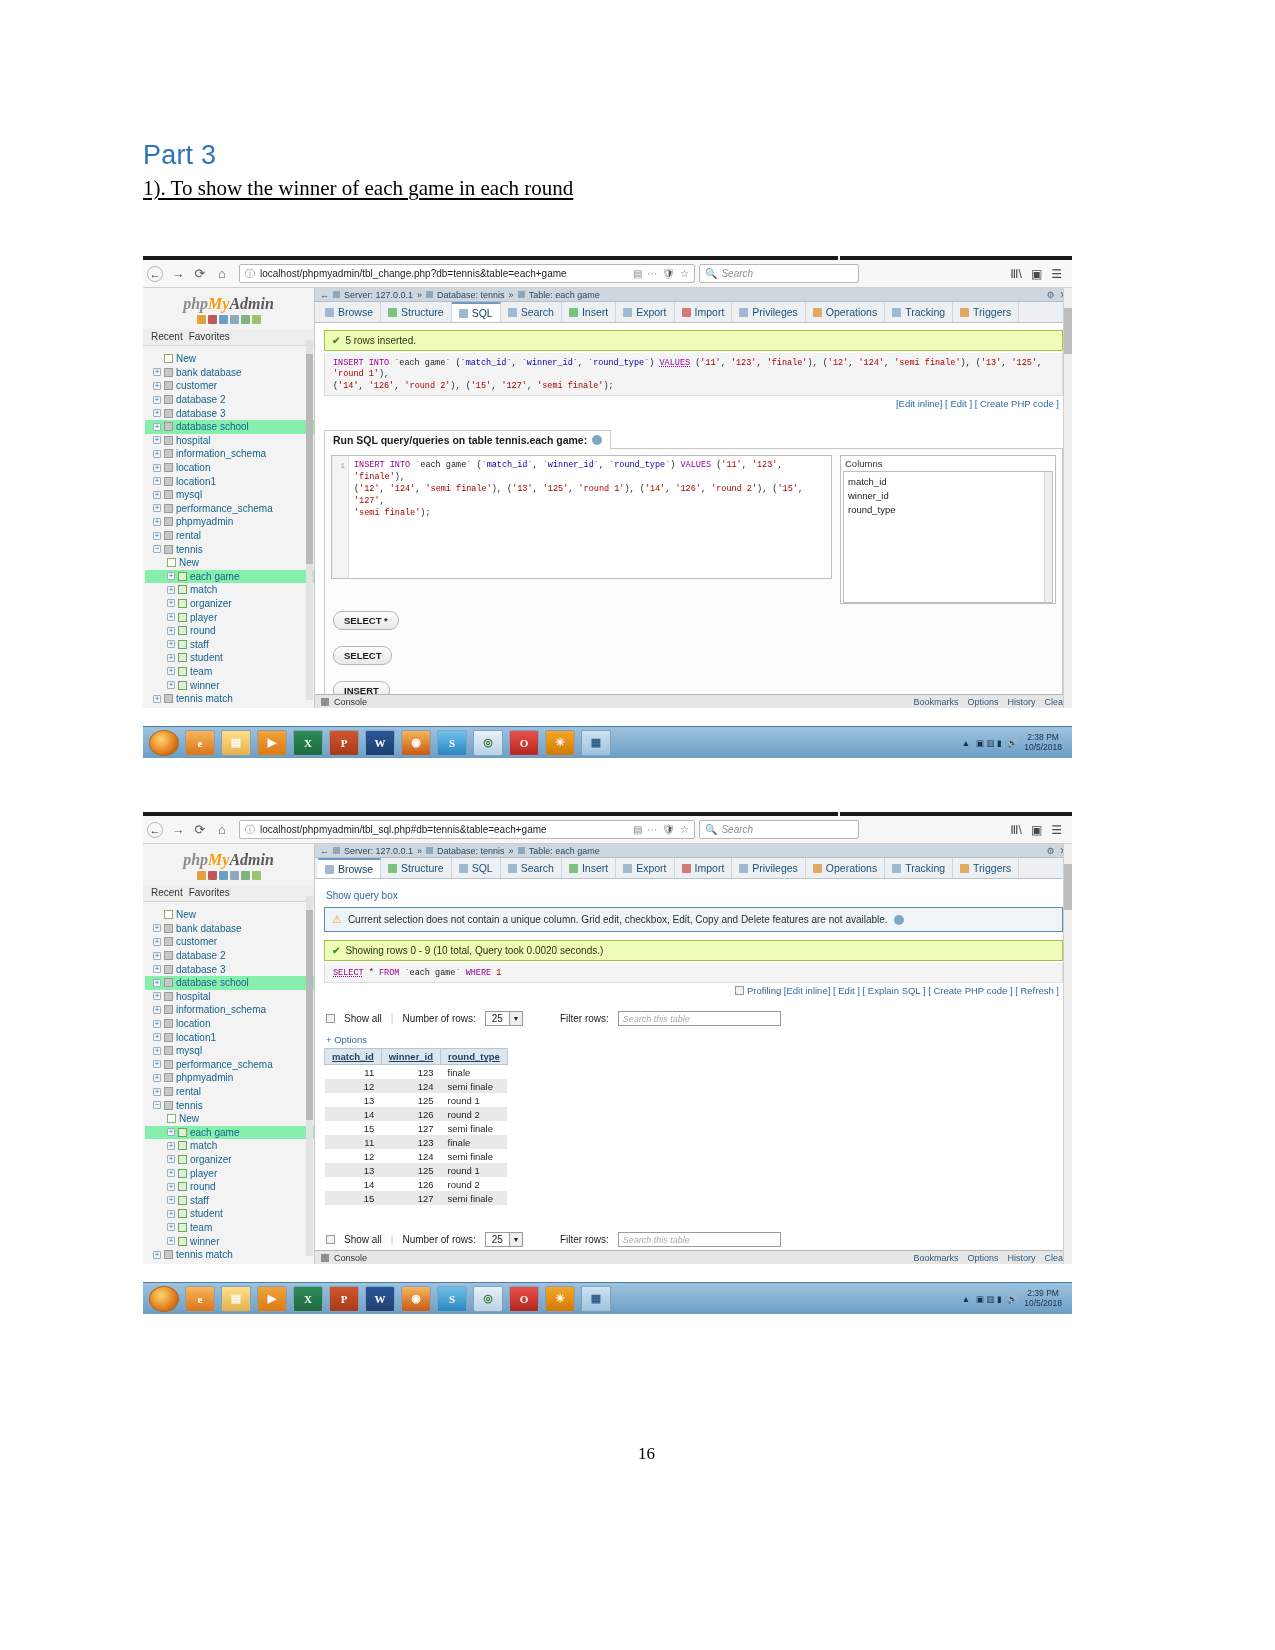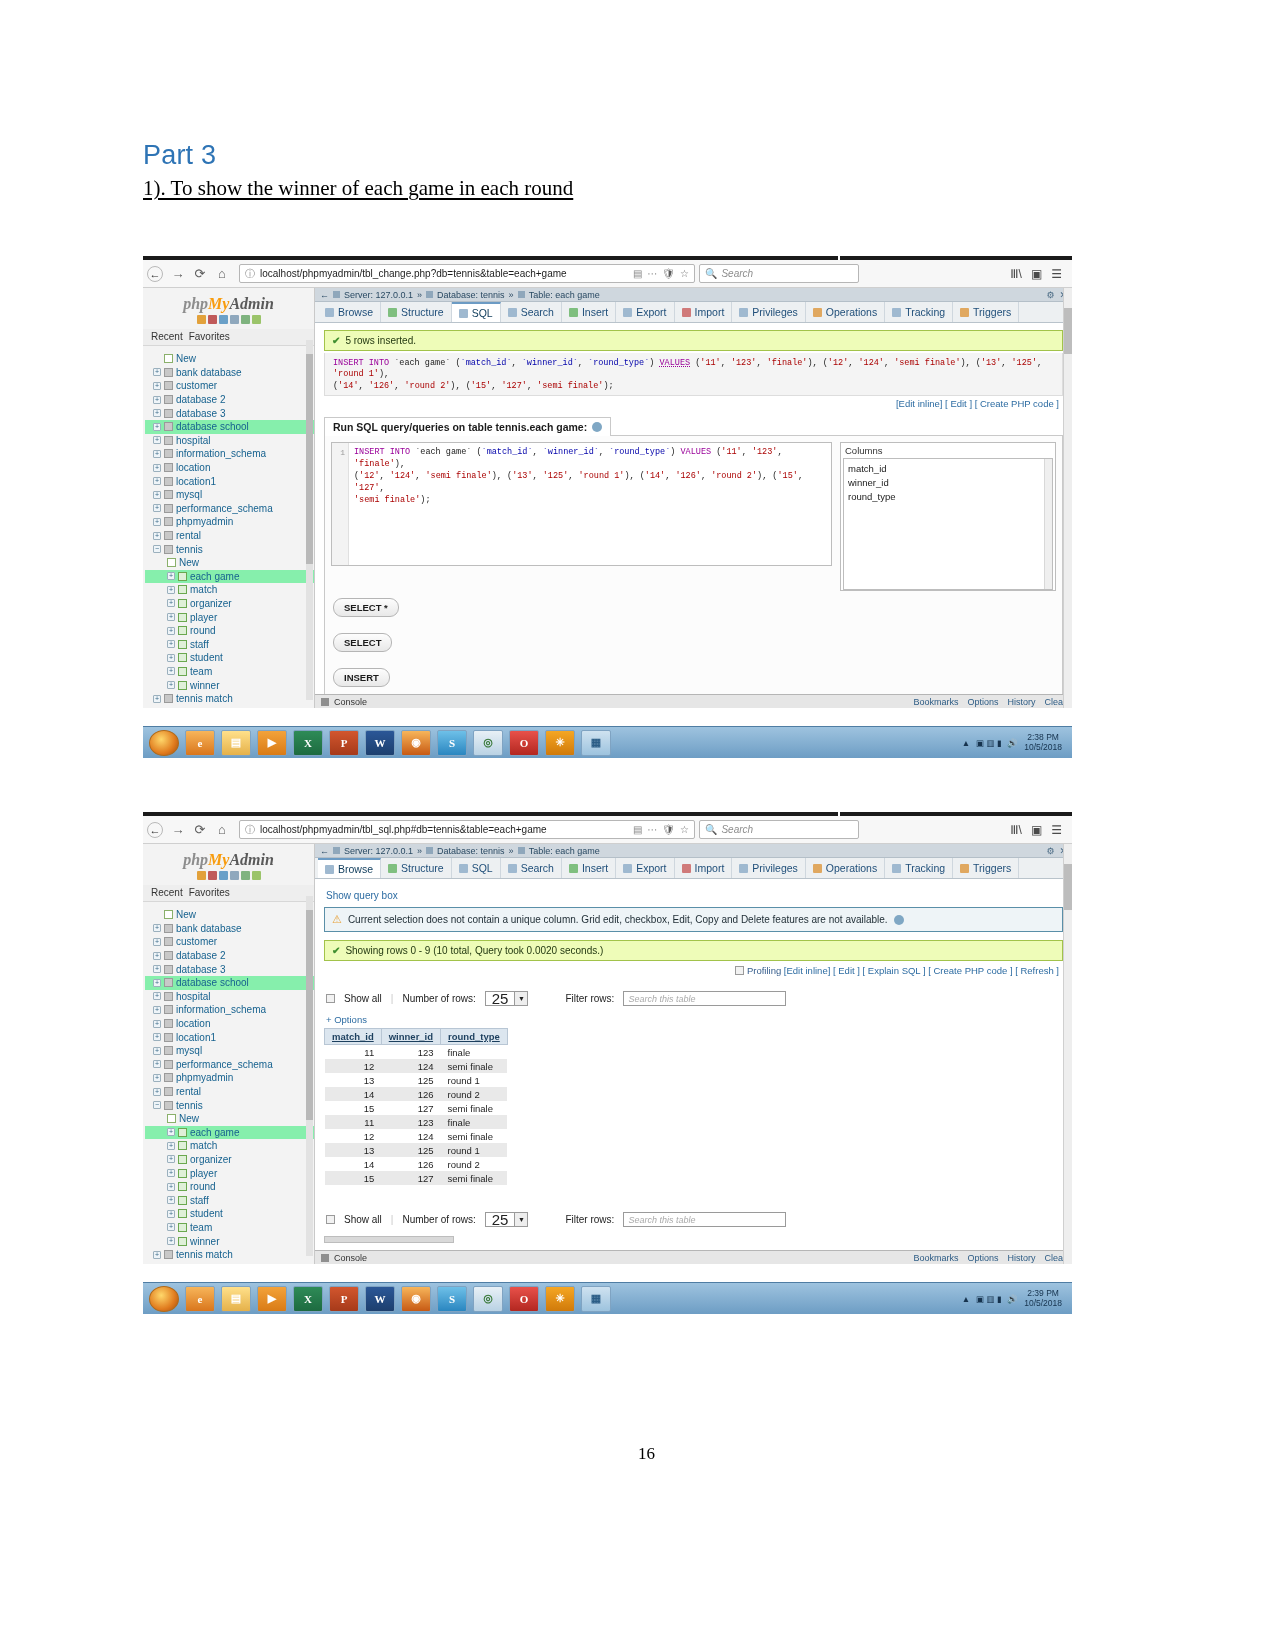--- a/index.html
+++ b/index.html
@@ -148,21 +148,21 @@
   .kw { color:#990099; }
   .tbl { color:#1a1a1a; }
   .col { color:#0000aa; }
   .val { color:#aa0000; }
   .und { text-decoration: underline dotted; }
 
   .linkrow { text-align:right; font-size:9.5px; color:#355d8c; padding: 2px 4px 0 0; }
   .linkrow a { color:#2d6ca2; text-decoration:none; }
 
   
-  .runpanel { margin-top: 8px; position: relative; }
+  .runpanel { margin-top: 21px; position: relative; }
   .legend {
     display:inline-flex; align-items:center; gap:5px;
     border:1px solid #c9c9c9; border-bottom:none; background:#fff;
     font-size:10.5px; color:#1b1b1b; padding: 3px 8px; font-weight:bold;
     position:relative; z-index:2;
   }
   .legend .help { width:10px;height:10px;border-radius:50%;background:#7fa7c4;display:inline-block;}
   .fieldset { border:1px solid #c9c9c9; padding: 6px; background:#fcfcfc; margin-top:-1px; }
   .editor-row { display:flex; gap: 8px; }
   .editor {
@@ -230,21 +230,21 @@
   .tapp { width:30px; height:26px; border:1px solid #7fa3c2; border-radius:2px;
           background:linear-gradient(#f2f7fb,#cfe0ee); display:flex; align-items:center;
           justify-content:center; font-size:11px; font-weight:bold; color:#fff;}
   .tray { margin-left:auto; display:flex; align-items:center; gap:6px; padding-right:4px;
           font-family:"Liberation Sans",sans-serif; font-size:8.5px; color:#16334e; }
   .trayclock { text-align:center; line-height:1.15; }
 
   
   .resbar { display:flex; align-items:center; gap:9px; font-size:10px; color:#222; padding: 5px 2px;}
   .selbox { display:flex; align-items:center; border:1px solid #9a9a9a; background:#fff; height:15px;}
-  .selbox span { padding: 0 6px; font-size:15px;}
+  .selbox span { padding: 0 6px; font-size:10px;}
   .selbox i { width:13px; height:13px; border-left:1px solid #9a9a9a; background:#eee;
               display:flex;align-items:center;justify-content:center; font-style:normal; font-size:7px;}
   .filterin { width:163px; height:15px; border:1px solid #9a9a9a; background:#fff; color:#aaa;
               font-size:9px; font-style:italic; padding:0 4px; display:flex; align-items:center;}
   .optlink { color:#2d6ca2; font-size:9.5px; padding: 3px 2px; }
   table.res { border-collapse: collapse; font-size:9.5px; }
   table.res th {
     background:#dce6ef; border:1px solid #b8c6d4; color:#1c3f5e; font-weight:bold;
     padding: 2px 7px; text-align:left; text-decoration: underline;
   }
@@ -689,20 +689,23 @@
         <div class="msg-warn">
           <span class="warn">⚠</span>
           <span>Current selection does not contain a unique column. Grid edit, checkbox, Edit, Copy and Delete features are not available.</span>
           <span style="width:10px;height:10px;border-radius:50%;background:#7fa7c4;display:inline-block;"></span>
         </div>
 
         <div class="msg-ok" style="margin-top:8px;">
           <span class="chk">✔</span>
           <span>Showing rows 0 - 9 (10 total, Query took 0.0020 seconds.)</span>
         </div>
+        <div class="sqlbox">
+          <span class="kw und">SELECT</span> <span class="tbl">*</span> <span class="kw">FROM</span> <span class="tbl">`each game`</span> <span class="kw">WHERE</span> <span class="val">1</span>
+        </div>
         <div class="linkrow">
           <span class="cbx" style="vertical-align:-1px;"></span>
           <span>Profiling</span>
           <a>[Edit inline]</a>
           <a>[ Edit ]</a>
           <a>[ Explain SQL ]</a>
           <a>[ Create PHP code ]</a>
           <a>[ Refresh ]</a>
         </div>
 

